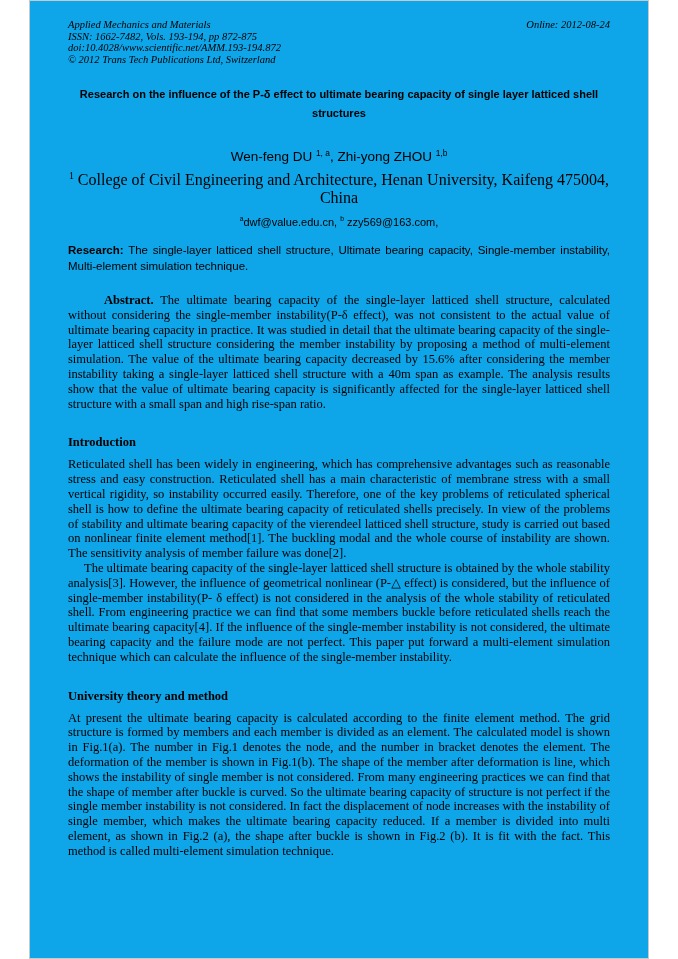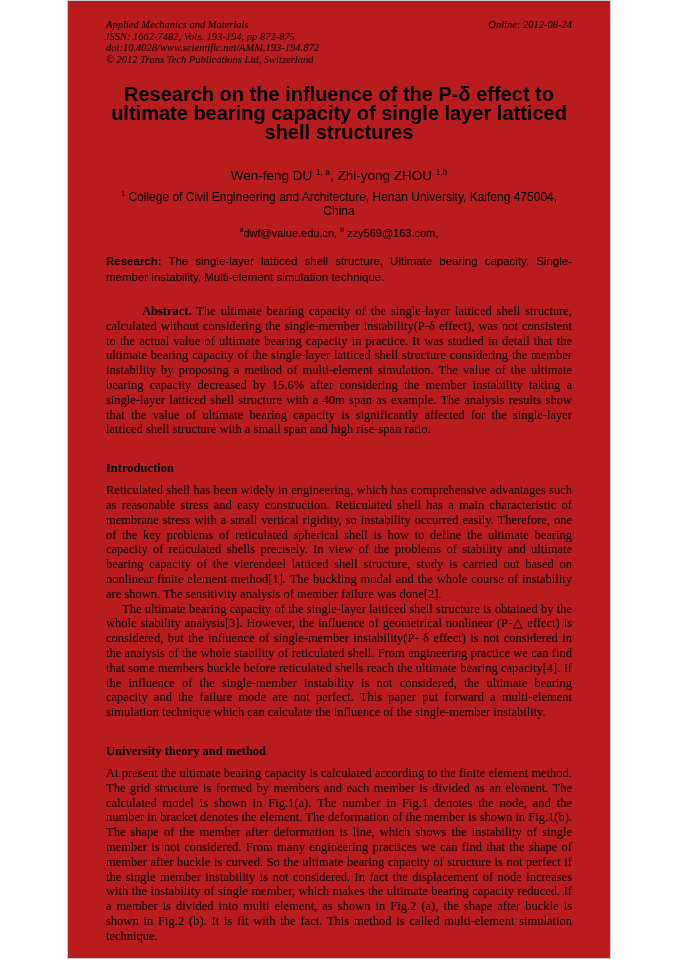--- a/index.html
+++ b/index.html
@@ -2,66 +2,66 @@
 <html><head>
 <meta charset="utf-8">
 <style>
   * { margin: 0; padding: 0; box-sizing: border-box; }
   html, body { background: #ffffff; }
   body {
     font-family: "Liberation Serif", serif;
     color: #111;
   }
   .page {
-    width: 544px;
+    width: 620px;
     height: 959px;
     margin: 0 auto;
-    background: #b91c1c;
+    background: #0ea5e9;
     border: 1px solid #c9c9c9;
     padding: 18px 38px 0 38px;
     overflow: hidden;
   }
   
   .jheader {
     font-family: "Liberation Serif", serif;
     font-style: italic;
     font-size: 10.5px;
     line-height: 11.5px;
     color: #000;
   }
   .jheader .row1 {
     display: flex;
     justify-content: space-between;
   }
   
   .paper-title {
     font-family: "Liberation Sans", sans-serif;
     font-weight: bold;
-    font-size: 20px;
+    font-size: 11px;
     line-height: 19px;
     text-align: center;
     margin: 20px auto 0 auto;
     max-width: 560px;
     color: #000;
   }
   .authors {
     font-family: "Liberation Sans", sans-serif;
     font-size: 13.5px;
     text-align: center;
     margin-top: 26px;
     color: #000;
   }
   .authors sup, .affiliation sup, .emails sup {
     font-size: 0.62em;
     vertical-align: super;
     line-height: 0;
   }
   .affiliation {
-    font-family: Liberation Sans, sans-serif;
-    font-size: 12px;
+    font-family: Liberation Serif, serif;
+    font-size: 16px;
     text-align: center;
     margin-top: 7px;
     color: #000;
   }
   .emails {
     font-family: "Liberation Sans", sans-serif;
     font-size: 11px;
     text-align: center;
     margin-top: 9px;
     color: #000;

